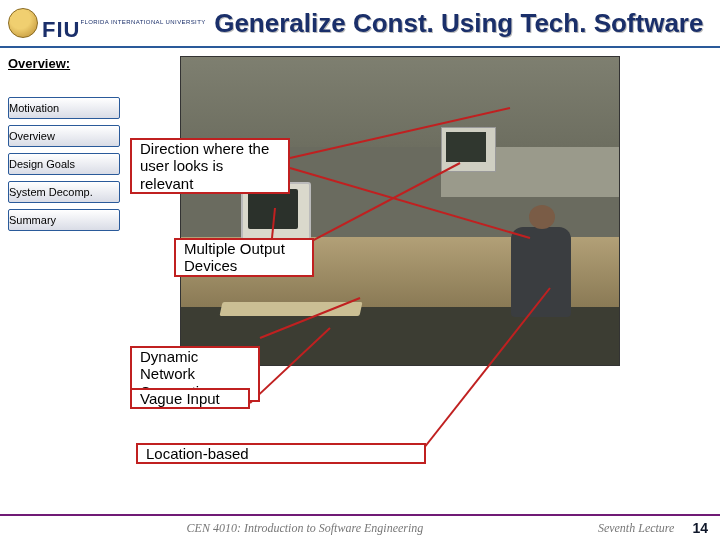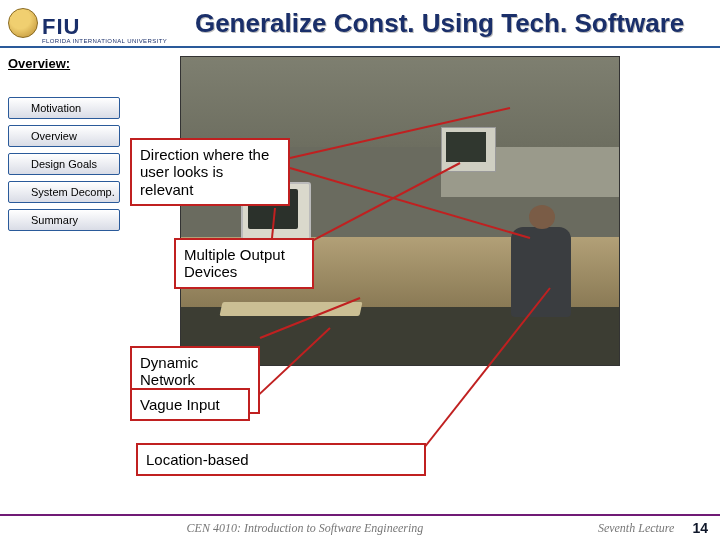--- a/index.html
+++ b/index.html
@@ -8,34 +8,34 @@
   .header {
     display: flex; align-items: center; height: 48px;
     border-bottom: 2px solid #2a5a9a; padding: 4px 8px;
   }
   .logo-wrap { display: flex; align-items: center; gap: 4px; }
   .seal {
     width: 30px; height: 30px; border-radius: 50%;
     background: radial-gradient(circle at 40% 35%, #f0cf70 0 40%, #b88a30 100%);
     border: 1px solid #8a6a20;
   }
-  .fiu-mark { display: flex; flex-direction: column; line-height: 1; margin-top: 13px; }
+  .fiu-mark { display: flex; flex-direction: row; line-height: 1; margin-top: 13px; }
   .fiu-mark .big { font-size: 22px; font-weight: bold; color: #1a2f6a; letter-spacing: 1px; }
   .fiu-mark .small { font-size: 6px; color: #1a2f6a; letter-spacing: 0.4px; }
   .title {
     flex: 1; text-align: center; font-size: 26px; font-weight: bold;
     color: #1a2f6a; text-shadow: 1px 1px 0 #bbb;
   }
 
   .body-row { display: flex; height: calc(540px - 48px - 26px); }
   .sidebar { width: 130px; padding: 8px; }
   .section-label { font-size: 13px; font-weight: bold; color: #000; text-decoration: underline; margin-bottom: 26px; }
   .nav-btn {
     width: 112px; height: 22px; margin-bottom: 6px; font-size: 11px;
-    display: flex; align-items: center; padding-left: 22px; cursor: pointer;
+    display: flex; align-items: center; padding-left: 0; cursor: pointer;
     background: linear-gradient(to bottom, #ffffff 0%, #d9dce6 100%);
     border: 1px solid #2a5a9a; border-radius: 2px; color: #000;
   }
 
   .content { position: relative; flex: 1; }
 
   .photo {
     position: absolute; top: 8px; left: 50px; width: 440px; height: 310px;
     background: #6a6b5f; overflow: hidden; border: 1px solid #333;
   }
@@ -47,21 +47,21 @@
   .crt::after{content:"";position:absolute;top:5px;left:5px;width:50px;height:40px;background:#2b312b;border-radius:2px;}
   .mon2{position:absolute;top:70px;left:260px;width:55px;height:45px;background:#cfcfc2;border:1px solid #999;}
   .mon2::after{content:"";position:absolute;top:4px;left:4px;width:40px;height:30px;background:#30372f;}
   .person{position:absolute;top:170px;left:330px;width:60px;height:90px;background:#3a3d40;border-radius:12px 12px 4px 4px;}
   .person::before{content:"";position:absolute;top:-22px;left:18px;width:26px;height:24px;background:#7a5c46;border-radius:50%;}
   .kb{position:absolute;top:245px;left:40px;width:140px;height:14px;background:#cbbf94;border-radius:2px;transform:skewX(-12deg);}
   .floor{position:absolute;top:250px;left:0;width:440px;height:70px;background:#3c3d33;}
 
   .callout {
     position: absolute; background: #fff; border: 2px solid #c02020;
-    font-size: 15px; padding: 6px 8px; line-height: 1.15; color:#000;
+    font-size: 15px; padding: 0 8px; line-height: 1.15; color:#000;
   }
   .c1 { top: 90px; left: 0; width: 160px; }
   .c2 { top: 190px; left: 0; width: 140px; margin-left: 44px; }
   .c3 { top: 262px; left: 0; width: 130px; margin-top: 36px; }
   .c4 { top: 340px; left: 0; width: 120px; }
   .c5 { top: 395px; left: 6px; width: 290px; }
 
   svg.lines { position:absolute; top:0; left:0; width:590px; height:440px; pointer-events:none; }
 
   .footer {

